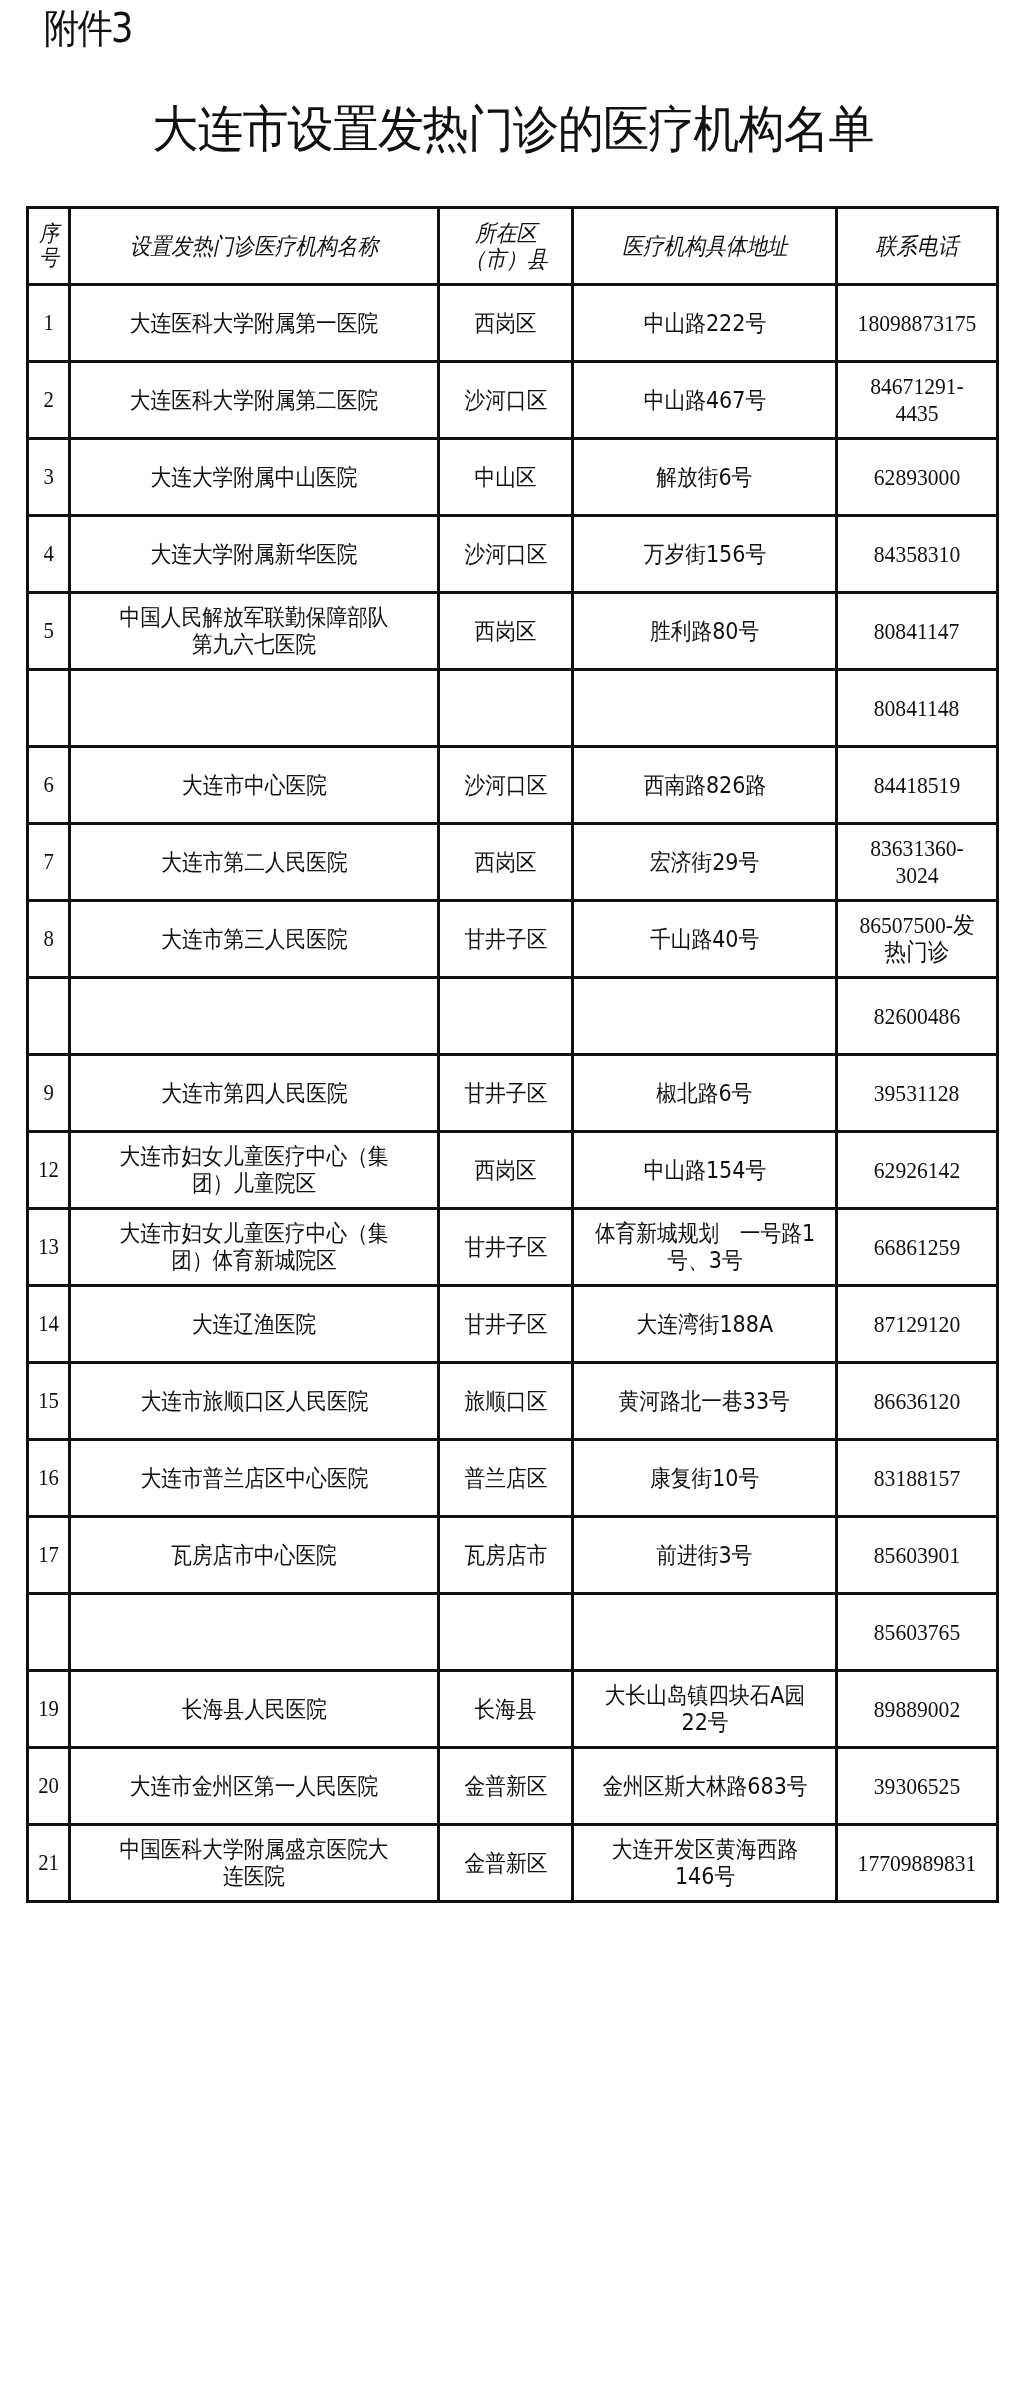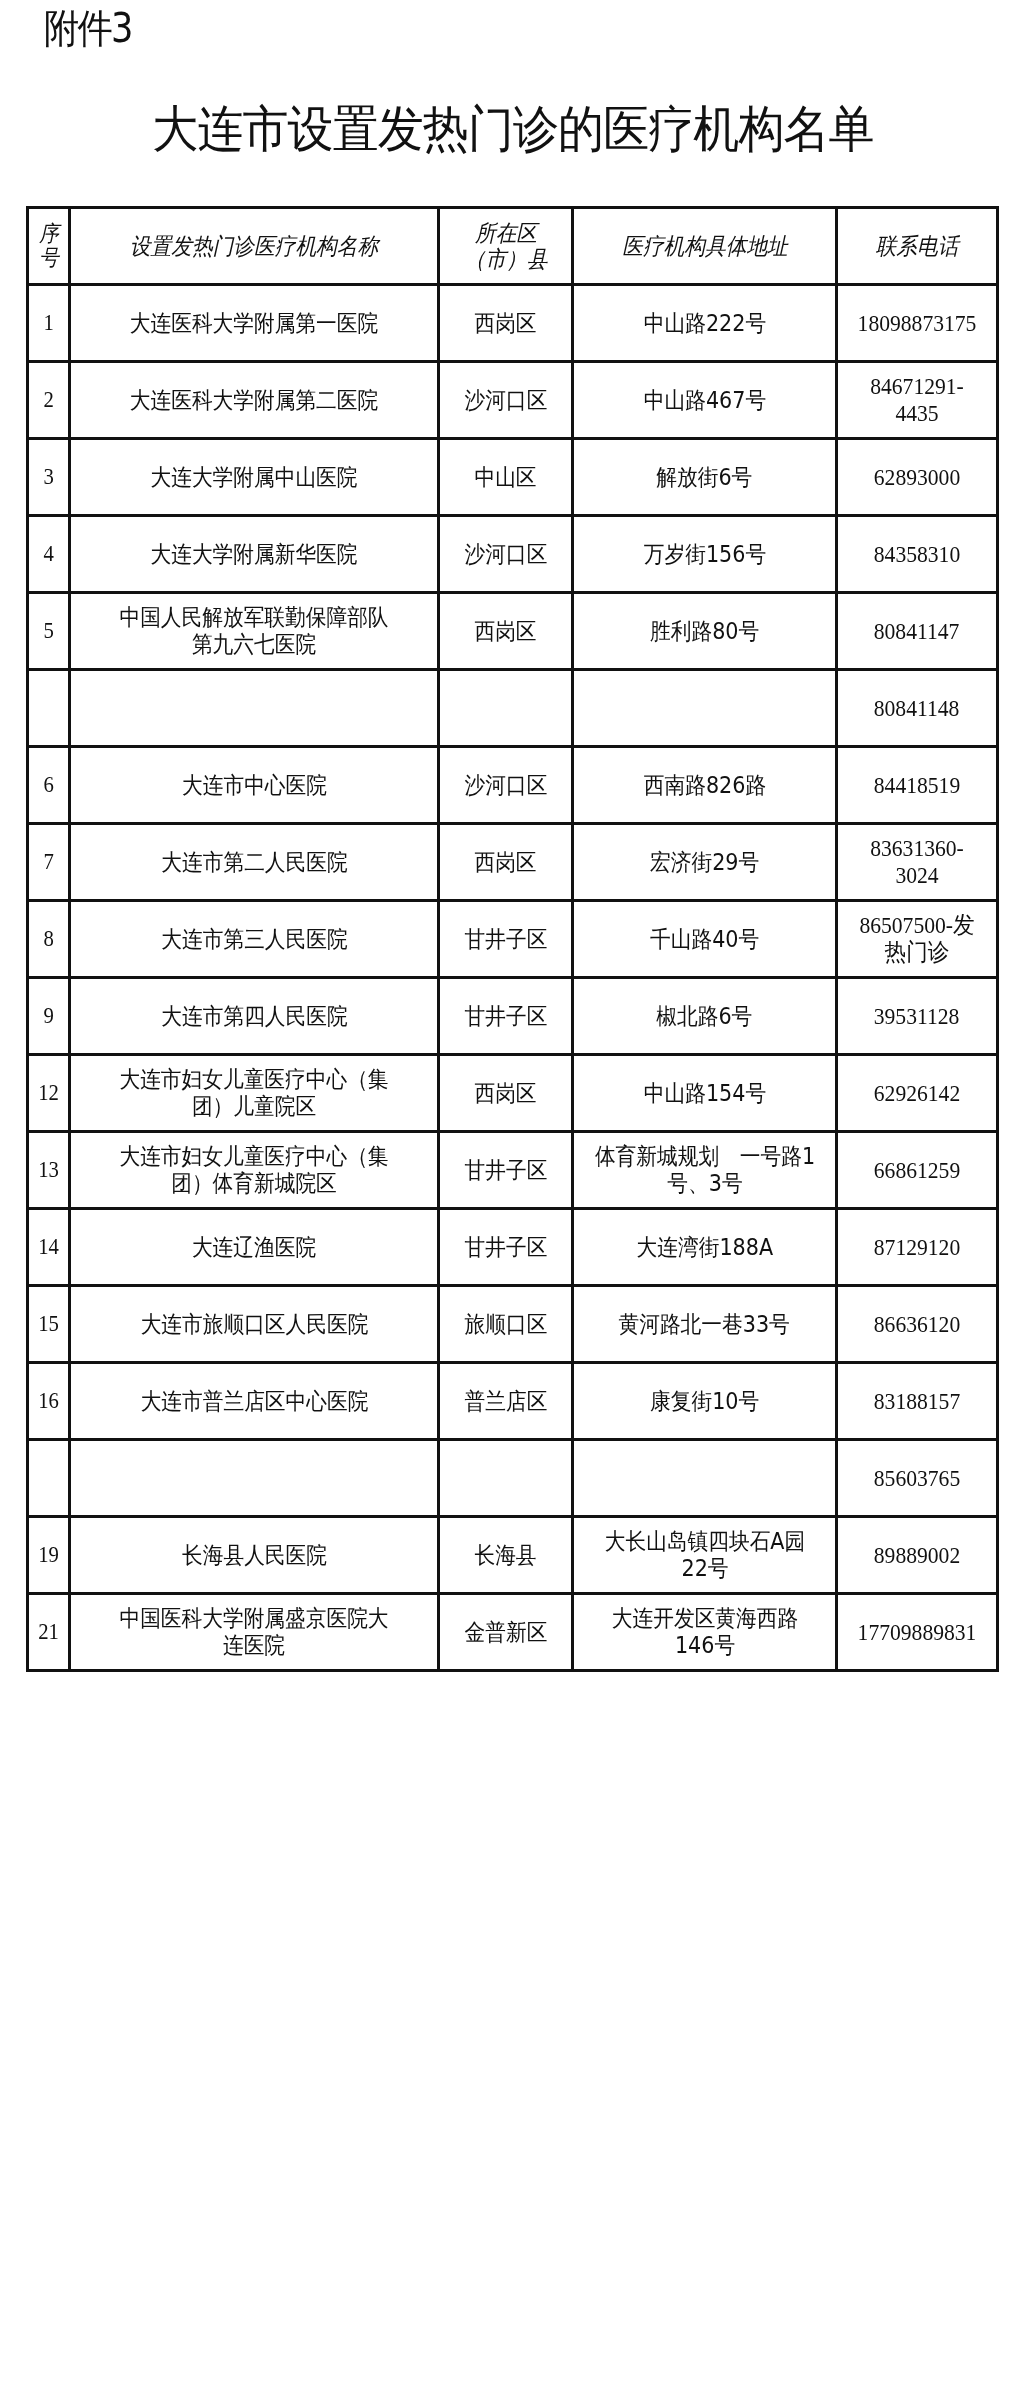--- a/index.html
+++ b/index.html
@@ -102,20 +102,27 @@
         <td class="phone"><span class="inner" style="max-width: 140px; white-space: normal;">83631360-3024</span></td>
       </tr>
       <tr>
         <td class="seq"><span class="inner">8</span></td>
         <td class="name"><span class="inner" style="max-width: 300px; white-space: normal;">大连市第三人民医院</span></td>
         <td class="dist"><span class="inner" style="max-width: 110px; white-space: normal;">甘井子区</span></td>
         <td class="addr"><span class="inner" style="max-width: 250px; white-space: normal;">千山路40号</span></td>
         <td class="phone"><span class="inner" style="max-width: 140px; white-space: normal;">86507500-发热门诊</span></td>
       </tr>
       <tr>
+        <td class="seq"><span class="inner"></span></td>
+        <td class="name"><span class="inner" style="max-width: 300px; white-space: normal;"></span></td>
+        <td class="dist"><span class="inner" style="max-width: 110px; white-space: normal;"></span></td>
+        <td class="addr"><span class="inner" style="max-width: 250px; white-space: normal;"></span></td>
+        <td class="phone"><span class="inner" style="max-width: 140px; white-space: normal;">82600486</span></td>
+      </tr>
+      <tr>
         <td class="seq"><span class="inner">9</span></td>
         <td class="name"><span class="inner" style="max-width: 300px; white-space: normal;">大连市第四人民医院</span></td>
         <td class="dist"><span class="inner" style="max-width: 110px; white-space: normal;">甘井子区</span></td>
         <td class="addr"><span class="inner" style="max-width: 250px; white-space: normal;">椒北路6号</span></td>
         <td class="phone"><span class="inner" style="max-width: 140px; white-space: normal;">39531128</span></td>
       </tr>
       <tr>
         <td class="seq"><span class="inner">12</span></td>
         <td class="name"><span class="inner" style="max-width: 300px; white-space: normal;">大连市妇女儿童医疗中心（集团）儿童院区</span></td>
         <td class="dist"><span class="inner" style="max-width: 110px; white-space: normal;">西岗区</span></td>
@@ -144,34 +151,48 @@
         <td class="phone"><span class="inner" style="max-width: 140px; white-space: normal;">86636120</span></td>
       </tr>
       <tr>
         <td class="seq"><span class="inner">16</span></td>
         <td class="name"><span class="inner" style="max-width: 300px; white-space: normal;">大连市普兰店区中心医院</span></td>
         <td class="dist"><span class="inner" style="max-width: 110px; white-space: normal;">普兰店区</span></td>
         <td class="addr"><span class="inner" style="max-width: 250px; white-space: normal;">康复街10号</span></td>
         <td class="phone"><span class="inner" style="max-width: 140px; white-space: normal;">83188157</span></td>
       </tr>
       <tr>
+        <td class="seq"><span class="inner">17</span></td>
+        <td class="name"><span class="inner" style="max-width: 300px; white-space: normal;">瓦房店市中心医院</span></td>
+        <td class="dist"><span class="inner" style="max-width: 110px; white-space: normal;">瓦房店市</span></td>
+        <td class="addr"><span class="inner" style="max-width: 250px; white-space: normal;">前进街3号</span></td>
+        <td class="phone"><span class="inner" style="max-width: 140px; white-space: normal;">85603901</span></td>
+      </tr>
+      <tr>
         <td class="seq"><span class="inner"></span></td>
         <td class="name"><span class="inner" style="max-width: 300px; white-space: normal;"></span></td>
         <td class="dist"><span class="inner" style="max-width: 110px; white-space: normal;"></span></td>
         <td class="addr"><span class="inner" style="max-width: 250px; white-space: normal;"></span></td>
         <td class="phone"><span class="inner" style="max-width: 140px; white-space: normal;">85603765</span></td>
       </tr>
       <tr>
         <td class="seq"><span class="inner">19</span></td>
         <td class="name"><span class="inner" style="max-width: 300px; white-space: normal;">长海县人民医院</span></td>
         <td class="dist"><span class="inner" style="max-width: 110px; white-space: normal;">长海县</span></td>
         <td class="addr"><span class="inner" style="max-width: 250px; white-space: normal;">大长山岛镇四块石A园22号</span></td>
         <td class="phone"><span class="inner" style="max-width: 140px; white-space: normal;">89889002</span></td>
       </tr>
       <tr>
+        <td class="seq"><span class="inner">20</span></td>
+        <td class="name"><span class="inner" style="max-width: 300px; white-space: normal;">大连市金州区第一人民医院</span></td>
+        <td class="dist"><span class="inner" style="max-width: 110px; white-space: normal;">金普新区</span></td>
+        <td class="addr"><span class="inner" style="max-width: 250px; white-space: normal;">金州区斯大林路683号</span></td>
+        <td class="phone"><span class="inner" style="max-width: 140px; white-space: normal;">39306525</span></td>
+      </tr>
+      <tr>
         <td class="seq"><span class="inner">21</span></td>
         <td class="name"><span class="inner" style="max-width: 300px; white-space: normal;">中国医科大学附属盛京医院大连医院</span></td>
         <td class="dist"><span class="inner" style="max-width: 110px; white-space: normal;">金普新区</span></td>
         <td class="addr"><span class="inner" style="max-width: 250px; white-space: normal;">大连开发区黄海西路146号</span></td>
         <td class="phone"><span class="inner" style="max-width: 140px; white-space: normal;">17709889831</span></td>
       </tr>
     </tbody>
 </table>
 
 </body></html>

